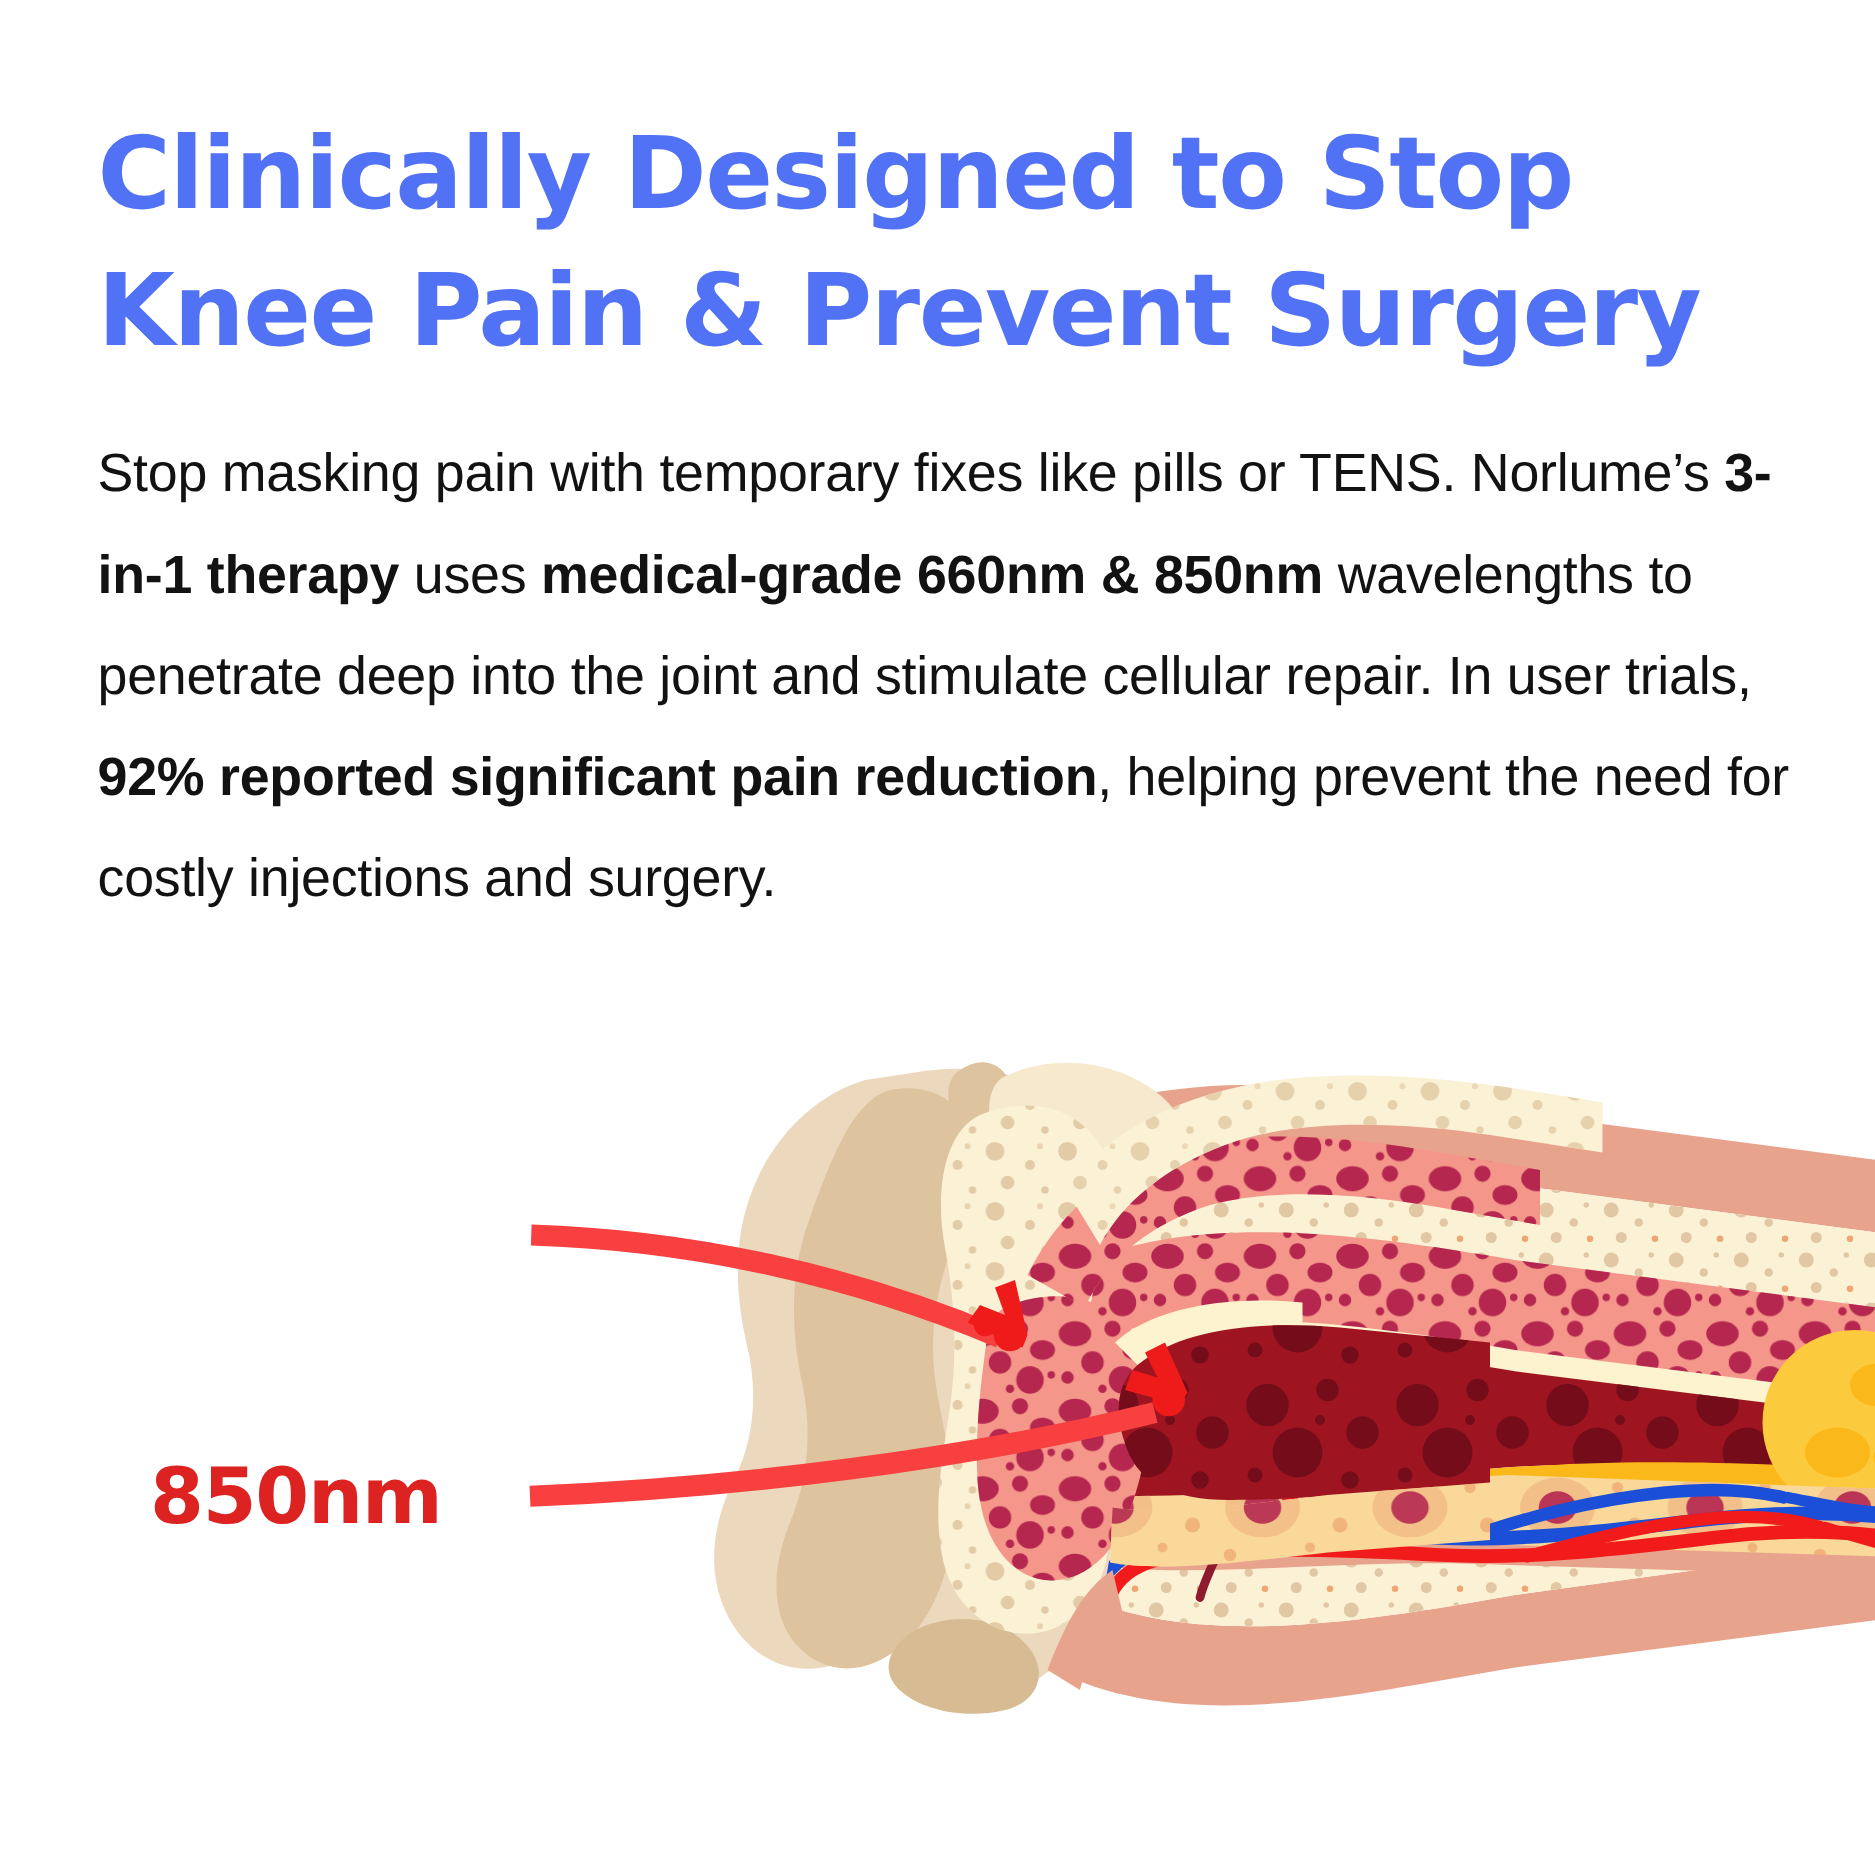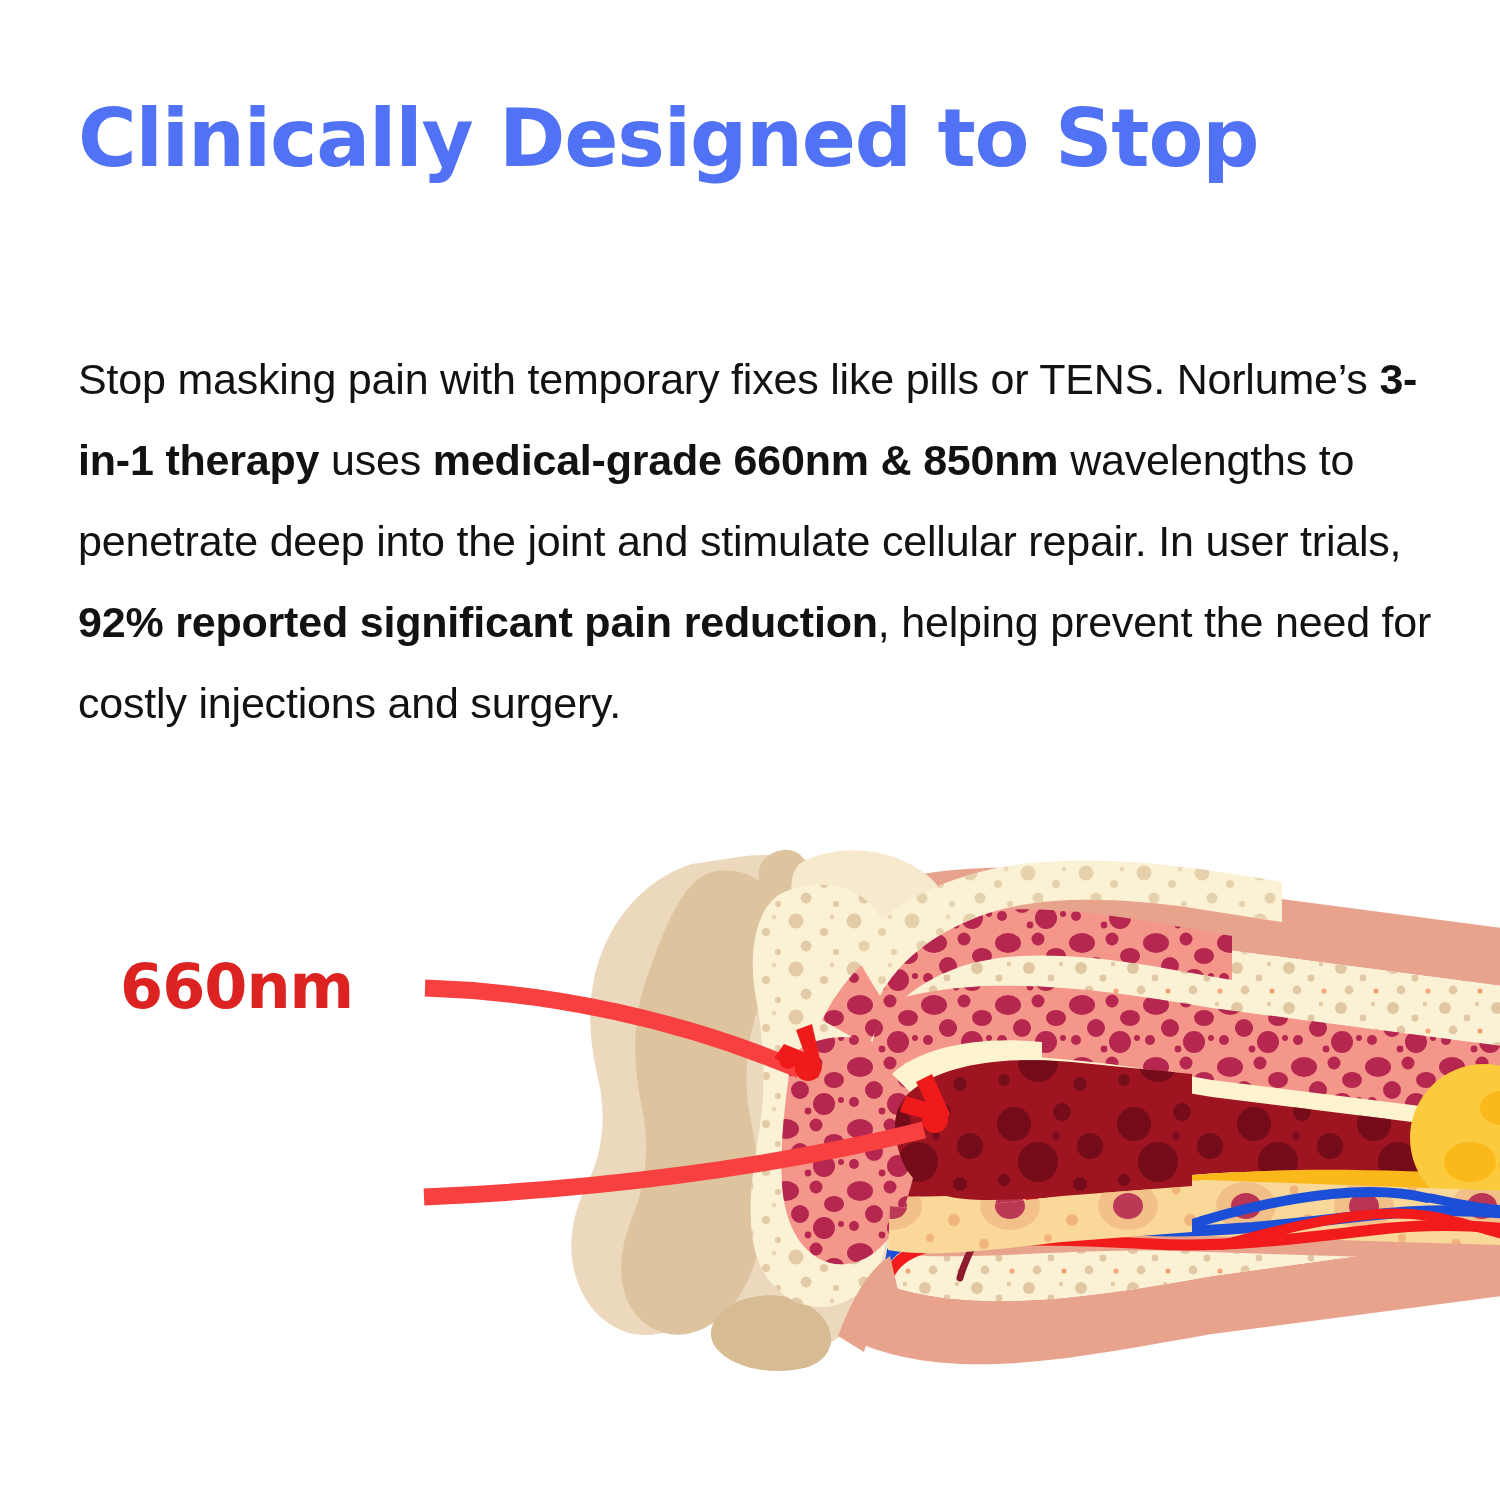--- a/index.html
+++ b/index.html
@@ -72,20 +72,21 @@
   }
   #illustration svg { display: block; }
 </style>
 </head>
 <body>
 
 <div id="page">
 
   <h1 id="headline">
     <span class="hl-line">Clinically Designed to Stop</span>
+    <span class="hl-line">Knee Pain &amp; Prevent Surgery</span>
   </h1>
 
   <p id="body-copy"><span>Stop masking pain with temporary fixes like pills or TENS. Norlume’s </span><b>3-in-1 therapy</b><span> uses </span><b>medical-grade 660nm &amp; 850nm</b><span> wavelengths to penetrate deep into the joint and stimulate cellular repair. In user trials, </span><b>92% reported significant pain reduction</b><span>, helping prevent the need for costly injections and surgery.</span></p>
 
   <div id="illustration">
     <svg width="1500" height="1500" viewBox="0 0 1500 1500" xmlns="http://www.w3.org/2000/svg">
       <defs>
 
         <pattern id="speckA" x="0" y="0" width="58" height="48" patternUnits="userSpaceOnUse">
           <circle cx="10" cy="9" r="7.5" fill="#e2cba6"></circle>
@@ -293,15 +294,15 @@
         <g>
           <path d="M392,1197 C560,1190 740,1168 892,1130" stroke="#f7403f" stroke-width="17" fill="none" stroke-linecap="butt"></path>
           <path d="M912,1124 L868,1112 L874,1096 L894,1102 L884,1082 L900,1074 L918,1114 Z" fill="#ef1b1b"></path>
           <circle cx="903" cy="1120" r="13" fill="#ef1b1b"></circle>
         </g>
 
       </g>
     </svg>
   </div>
 
-  <div class="wl-label" id="label-660">660nm</div>
+  <div class="wl-label" id="label-850">850nm</div>
 
 </div>
 
 </body></html>

